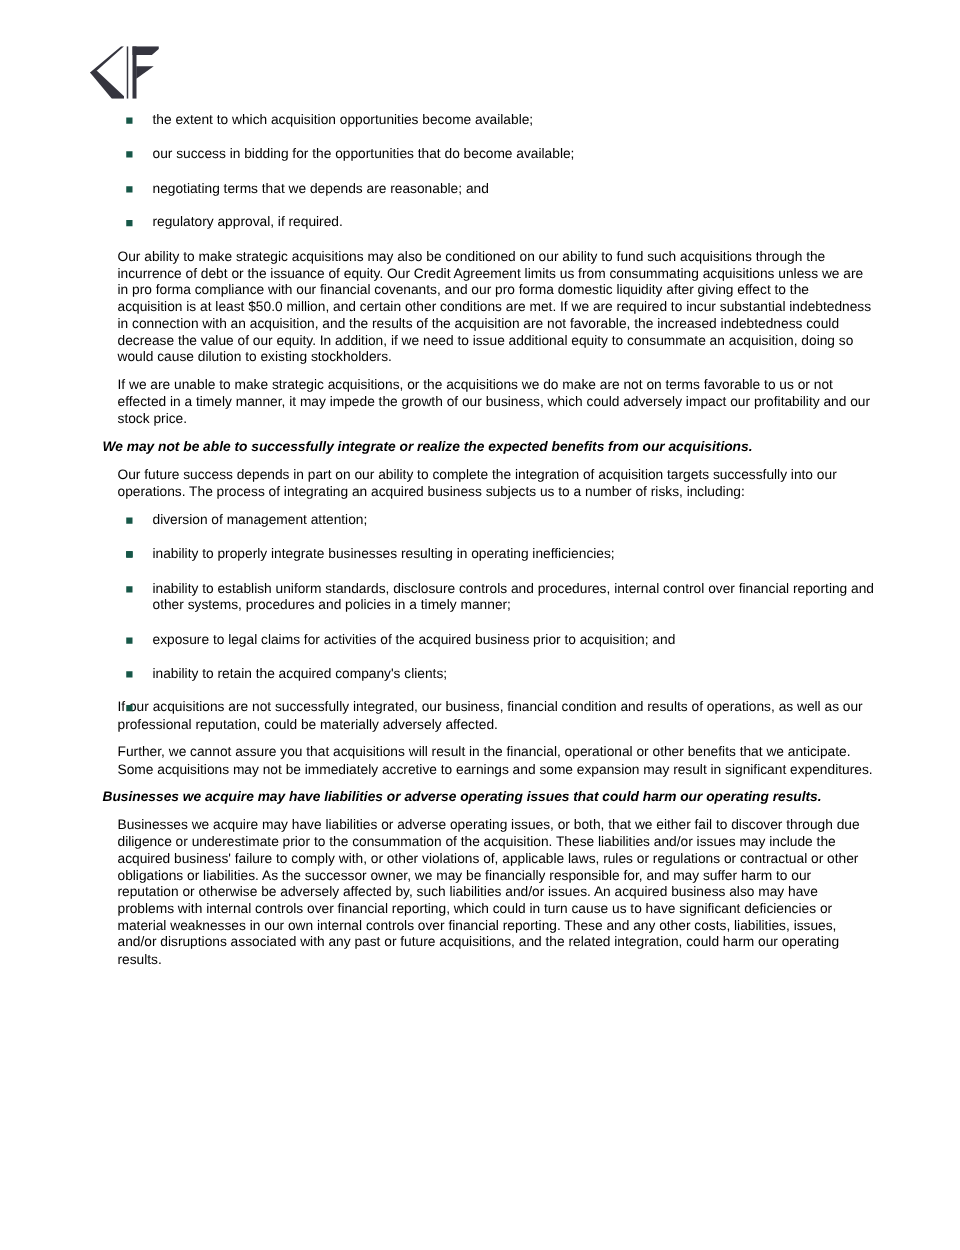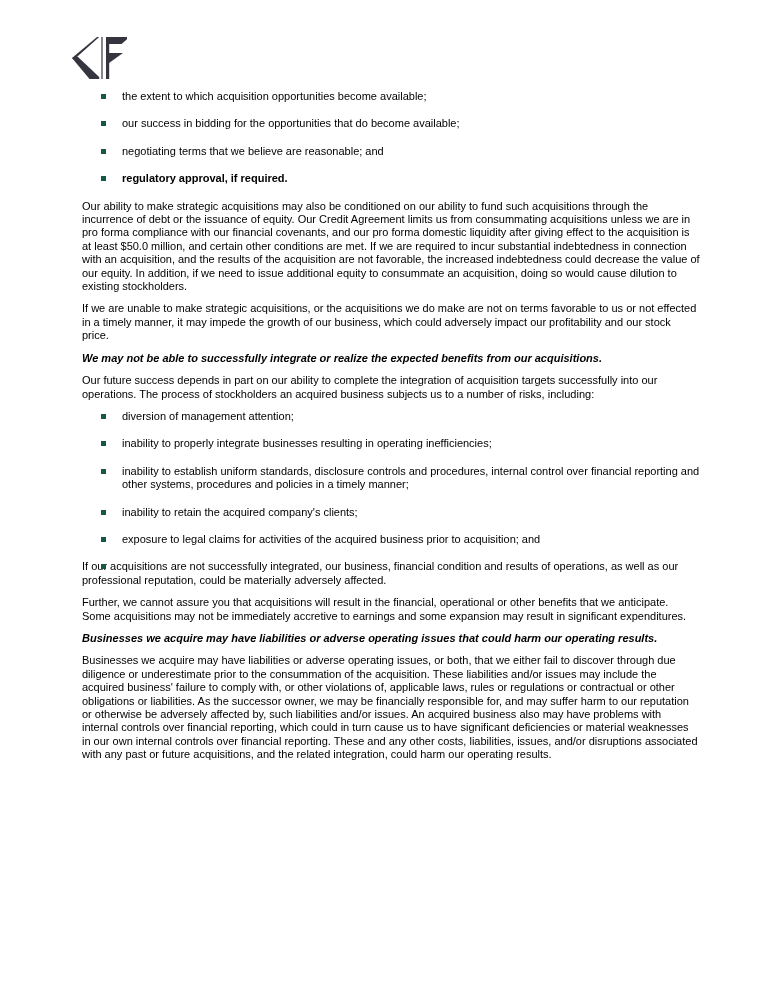--- a/index.html
+++ b/index.html
@@ -22,33 +22,33 @@
   }
   .content {
     position:absolute;
     left:82px;
     top:90px;
     width:618px;
     font-size:11px;
     line-height:13.4px;
     text-align:left;
   }
-  .para { margin:0 0 9px 0; }
+  .para { margin:0 0 9px 12px; }
   .risk-heading {
     font-weight:bold;
     font-style:italic;
     margin:0 0 9px 0;
   }
   .bullet-list { margin:0 0 9px 0; }
   .bullet-item {
     position:relative;
     padding-left:40px;
     margin-bottom:14px;
   }
-  .bullet-item:last-child { margin-bottom:14px;font-weight:bold; }
+  .bullet-item:last-child { margin-bottom:14px; }
   .bullet-marker {
     position:absolute;
     left:19px;
     top:4px;
     width:5px;
     height:5px;
     background:#175748;
   }
   .footer {
     position:absolute;
@@ -83,35 +83,35 @@
       <div class="bullet-item">
         <span class="bullet-marker"></span>
         <span>the extent to which acquisition opportunities become available;</span>
       </div>
       <div class="bullet-item">
         <span class="bullet-marker"></span>
         <span>our success in bidding for the opportunities that do become available;</span>
       </div>
       <div class="bullet-item">
         <span class="bullet-marker"></span>
-        <span>negotiating terms that we believe are reasonable; and</span>
+        <span>negotiating terms that we depends are reasonable; and</span>
       </div>
       <div class="bullet-item">
         <span class="bullet-marker"></span>
         <span>regulatory approval, if required.</span>
       </div>
     </div>
 
     <p class="para">Our ability to make strategic acquisitions may also be conditioned on our ability to fund such acquisitions through the incurrence of debt or the issuance of equity. Our Credit Agreement limits us from consummating acquisitions unless we are in pro forma compliance with our financial covenants, and our pro forma domestic liquidity after giving effect to the acquisition is at least $50.0 million, and certain other conditions are met. If we are required to incur substantial indebtedness in connection with an acquisition, and the results of the acquisition are not favorable, the increased indebtedness could decrease the value of our equity. In addition, if we need to issue additional equity to consummate an acquisition, doing so would cause dilution to existing stockholders.</p>
 
     <p class="para">If we are unable to make strategic acquisitions, or the acquisitions we do make are not on terms favorable to us or not effected in a timely manner, it may impede the growth of our business, which could adversely impact our profitability and our stock price.</p>
 
     <p class="risk-heading">We may not be able to successfully integrate or realize the expected benefits from our acquisitions.</p>
 
-    <p class="para">Our future success depends in part on our ability to complete the integration of acquisition targets successfully into our operations. The process of stockholders an acquired business subjects us to a number of risks, including:</p>
+    <p class="para">Our future success depends in part on our ability to complete the integration of acquisition targets successfully into our operations. The process of integrating an acquired business subjects us to a number of risks, including:</p>
 
     <div class="bullet-list">
       <div class="bullet-item">
         <span class="bullet-marker"></span>
         <span>diversion of management attention;</span>
       </div>
       <div class="bullet-item">
         <span class="bullet-marker"></span>
       </div>
       <div class="bullet-item">
@@ -120,25 +120,25 @@
       <div class="bullet-item">
         <span class="bullet-marker"></span>
         <span>inability to properly integrate businesses resulting in operating inefficiencies;</span>
       </div>
       <div class="bullet-item">
         <span class="bullet-marker"></span>
         <span>inability to establish uniform standards, disclosure controls and procedures, internal control over financial reporting and other systems, procedures and policies in a timely manner;</span>
       </div>
       <div class="bullet-item">
         <span class="bullet-marker"></span>
-        <span>inability to retain the acquired company's clients;</span>
+        <span>exposure to legal claims for activities of the acquired business prior to acquisition; and</span>
       </div>
       <div class="bullet-item">
         <span class="bullet-marker"></span>
-        <span>exposure to legal claims for activities of the acquired business prior to acquisition; and</span>
+        <span>inability to retain the acquired company's clients;</span>
       </div>
       <div class="bullet-item">
         <span class="bullet-marker"></span>
       </div>
     </div>
 
     <p class="para">If our acquisitions are not successfully integrated, our business, financial condition and results of operations, as well as our professional reputation, could be materially adversely affected.</p>
 
     <p class="para">Further, we cannot assure you that acquisitions will result in the financial, operational or other benefits that we anticipate. Some acquisitions may not be immediately accretive to earnings and some expansion may result in significant expenditures.</p>
 

